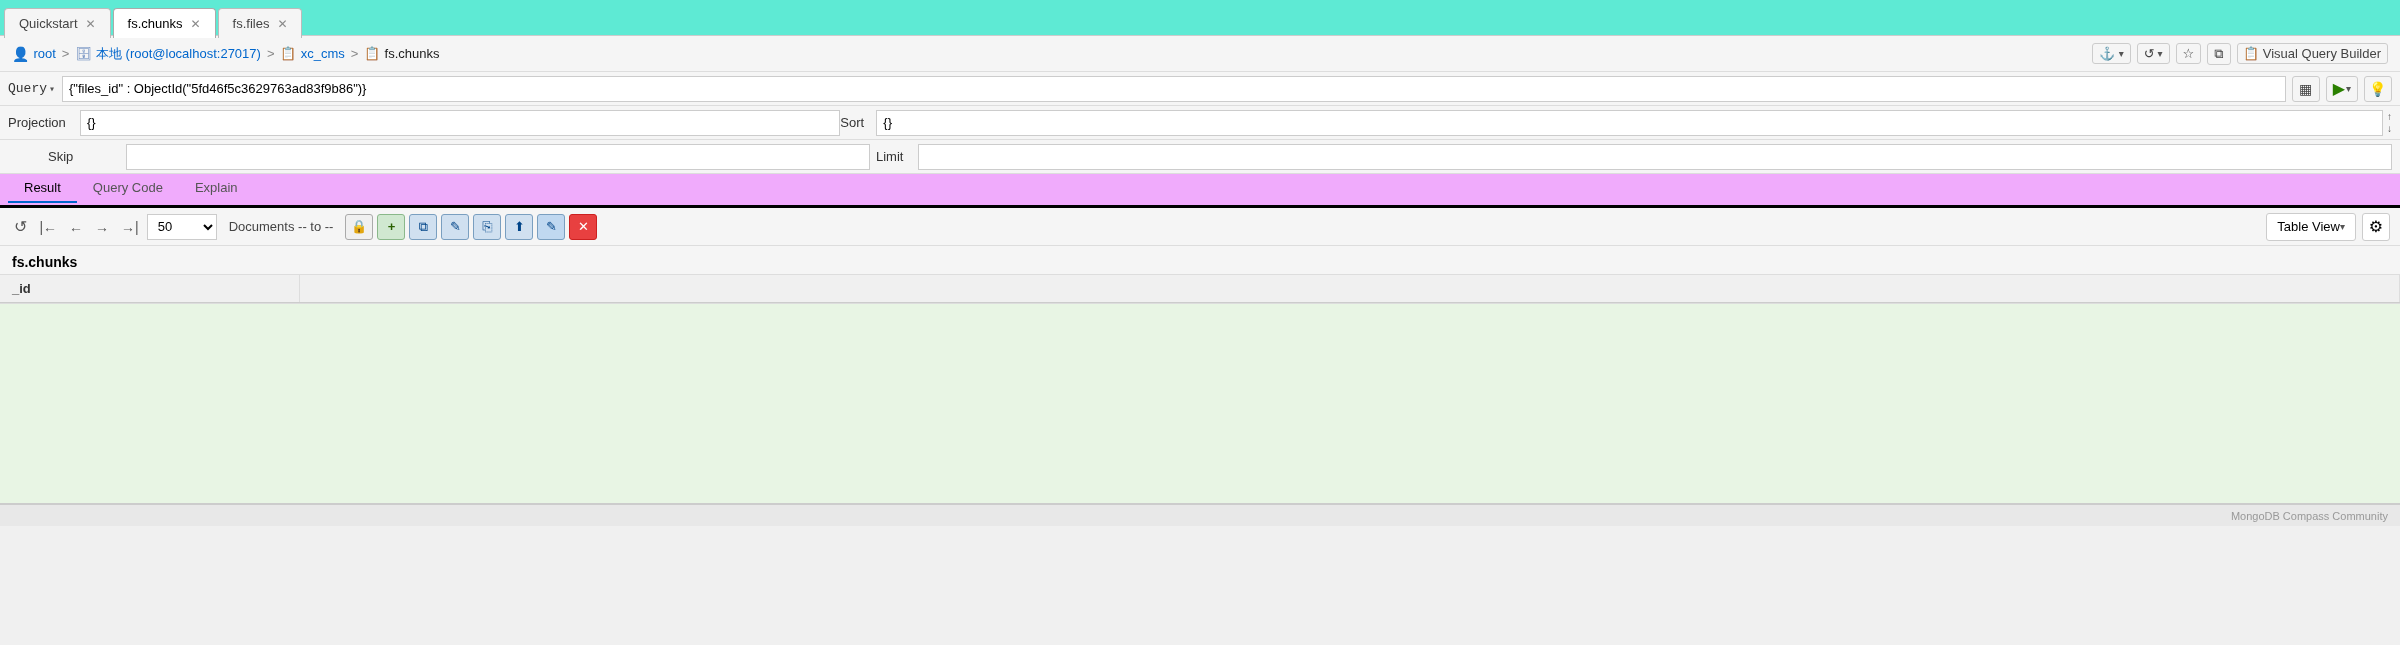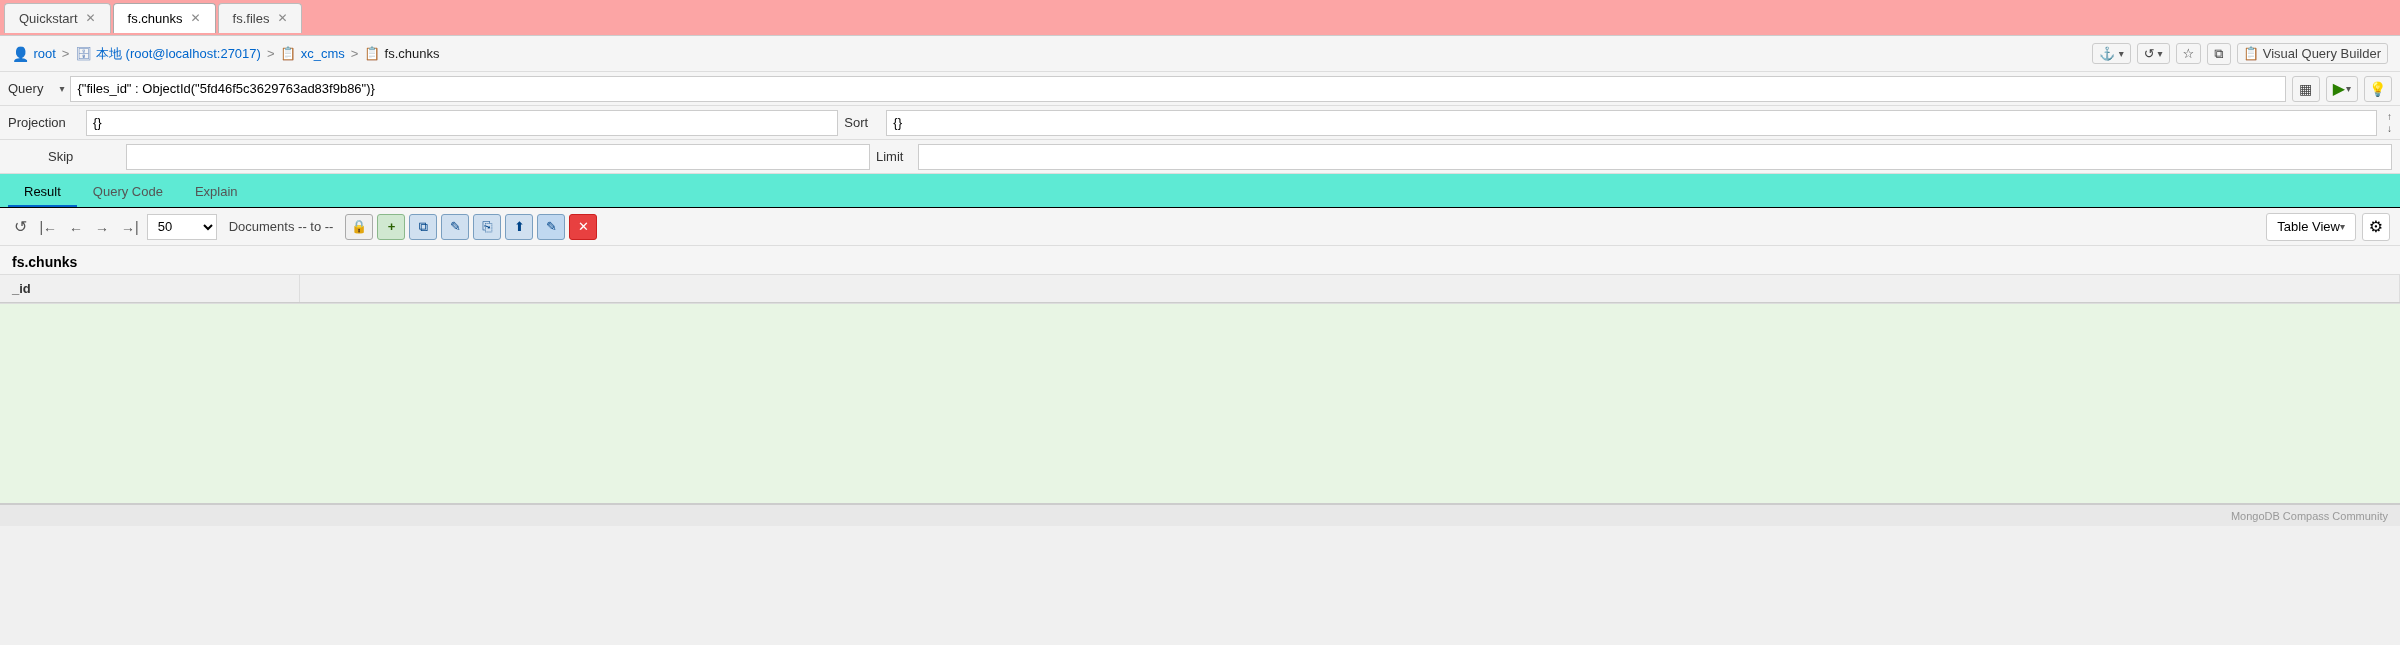--- a/index.html
+++ b/index.html
@@ -9,25 +9,25 @@
       background: #f0f0f0;
       color: #1a1a1a;
       width: 2400px;
       height: 645px;
       overflow: hidden;
     }
 
     
     .tab-bar {
       display: flex;
-      align-items: center;
-      background: #fca5a5;
+      align-items: flex-start;
+      background: #5eead4;
       border-bottom: 1px solid #ccc;
       height: 36px;
-      padding: 0 4px;
+      padding: 8px 4px;
     }
     .tab {
       display: flex;
       align-items: center;
       padding: 6px 14px;
       border: 1px solid #bbb;
       border-bottom: none;
       background: #f5f5f5;
       cursor: pointer;
       margin-right: 2px;
@@ -99,21 +99,22 @@
       padding: 4px 8px;
       height: 34px;
       gap: 6px;
     }
     .query-label {
       font-size: 13px;
       color: #333;
       min-width: 48px;
       display: flex;
       align-items: center;
-      gap: 16px;
+      gap: 2px;
+      font-family: Liberation Mono, monospace;
     }
     .query-input {
       flex: 1;
       height: 26px;
       border: 1px solid #ccc;
       padding: 2px 6px;
       font-size: 13px;
       background: #fff;
       outline: none;
     }
@@ -148,21 +149,20 @@
     }
 
     
     .proj-row {
       display: flex;
       align-items: center;
       background: #f5f5f5;
       border-bottom: 1px solid #ddd;
       padding: 4px 8px;
       height: 34px;
-      gap: 6px;
     }
     .proj-label { font-size: 13px; color: #333; min-width: 72px; }
     .proj-input {
       flex: 1;
       height: 26px;
       border: 1px solid #ccc;
       padding: 2px 6px;
       font-size: 13px;
       background: #fff;
       outline: none;
@@ -205,23 +205,23 @@
       border: 1px solid #ccc;
       padding: 2px 6px;
       font-size: 13px;
       background: #fff;
       outline: none;
     }
 
     
     .result-tabs {
       display: flex;
-      align-items: flex-end;
-      background: #5eead4;
-      border-bottom: 1px solid #000000;
+      align-items: flex-start;
+      background: #f0abfc;
+      border-bottom: 3px solid #000000;
       padding: 0 8px;
       height: 34px;
     }
     .result-tab {
       padding: 6px 16px;
       cursor: pointer;
       font-size: 13px;
       color: #555;
       border-bottom: 2px solid transparent;
     }

